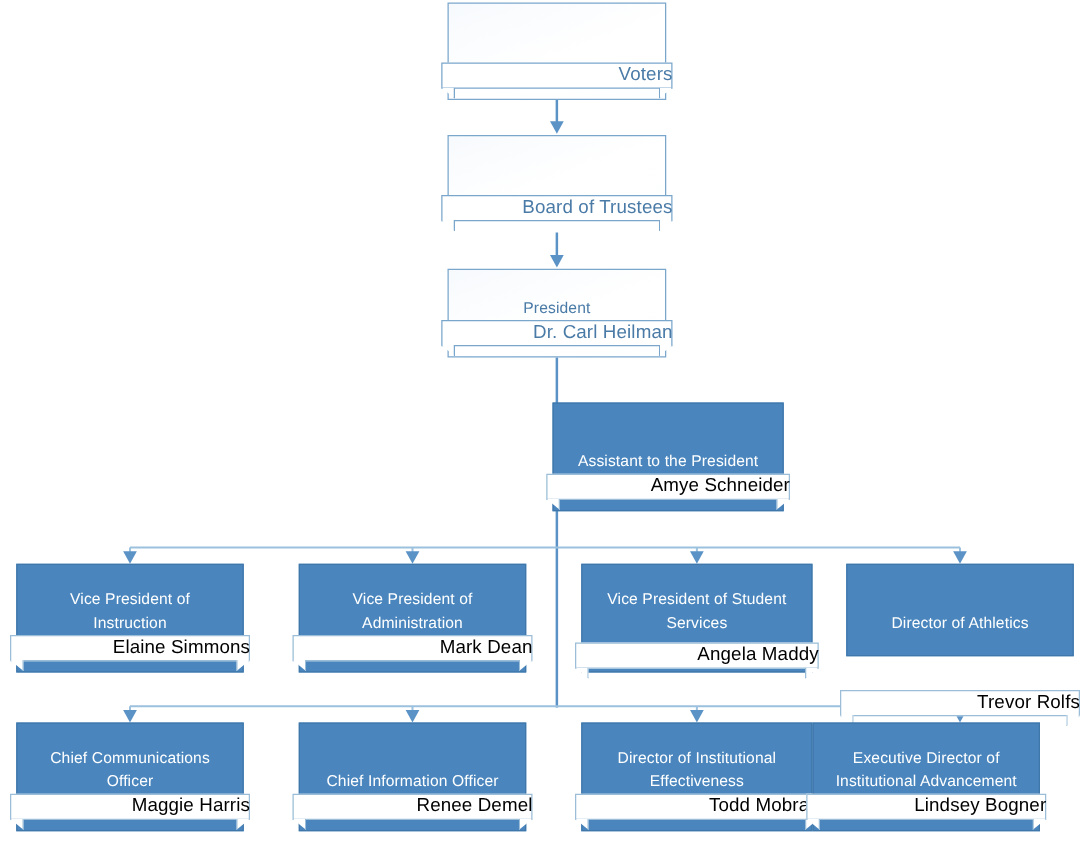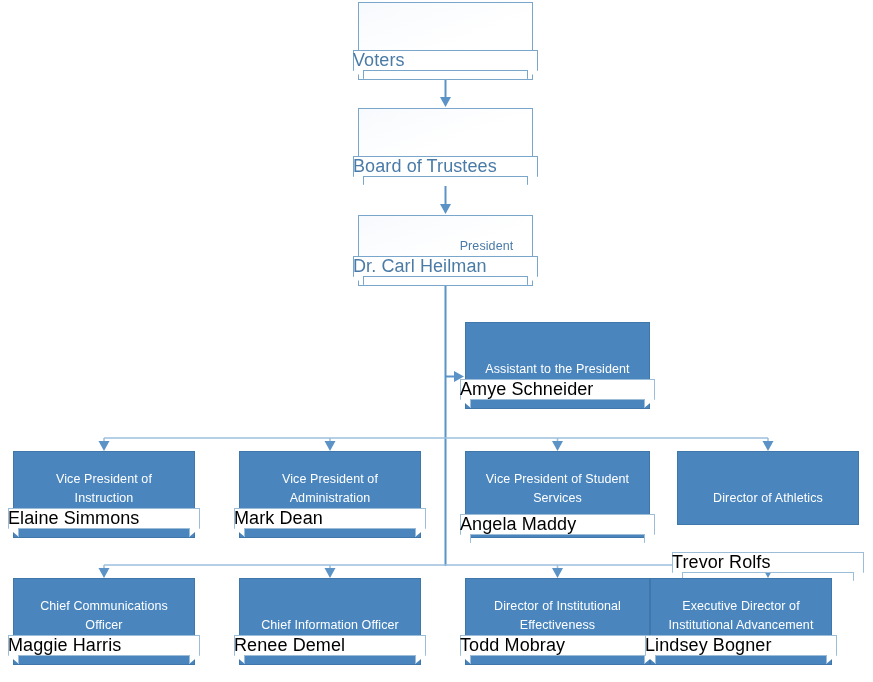--- a/index.html
+++ b/index.html
@@ -111,22 +111,22 @@
     width: 100%;
     height: 21px;
     box-sizing: border-box;
   }
   .banner-text {
     position: absolute;
     left: 0; top: 0;
     width: 100%;
     height: 21px;
     line-height: 20px;
-    text-align: left;
-    font-size: 18px;
+    text-align: right;
+    font-size: 15px;
     letter-spacing: 0.1px;
   }
   .banner-fold {
     position: absolute;
     top: 20px;
     width: 11px;
     height: 9px;
     box-sizing: border-box;
   }
   .banner-fold.left {
@@ -206,30 +206,30 @@
     <div class="banner" style="top: 48px;">
       <div class="banner-plate"></div>
       <div class="banner-fold left"></div>
       <div class="banner-fold right"></div>
       <div class="banner-text">Board of Trustees</div>
     </div>
   </div>
 
   <div class="node light" id="node-president" style="left: 358px; top: 215px; width: 175px; height: 71px;">
     <div class="node-body"></div>
-    <div class="node-title" style="top: 22px; margin-left: 41px;">President</div>
+    <div class="node-title" style="top: 22px;">President</div>
     <div class="banner" style="top: 41px;">
       <div class="banner-plate"></div>
       <div class="banner-fold left"></div>
       <div class="banner-fold right"></div>
       <div class="banner-text">Dr. Carl Heilman</div>
     </div>
   </div>
 
-  <div class="node solid" id="node-assistant-to-the-president" style="left: 465px; top: 322px; width: 185px; height: 87px;">
+  <div class="node solid" id="node-assistant-to-the-president" style="left: 442px; top: 322px; width: 185px; height: 87px;">
     <div class="node-body"></div>
     <div class="node-title" style="top: 38px;">Assistant to the President</div>
     <div class="banner" style="top: 57px;">
       <div class="banner-plate"></div>
       <div class="banner-fold left"></div>
       <div class="banner-fold right"></div>
       <div class="banner-text">Amye Schneider</div>
     </div>
   </div>
 

